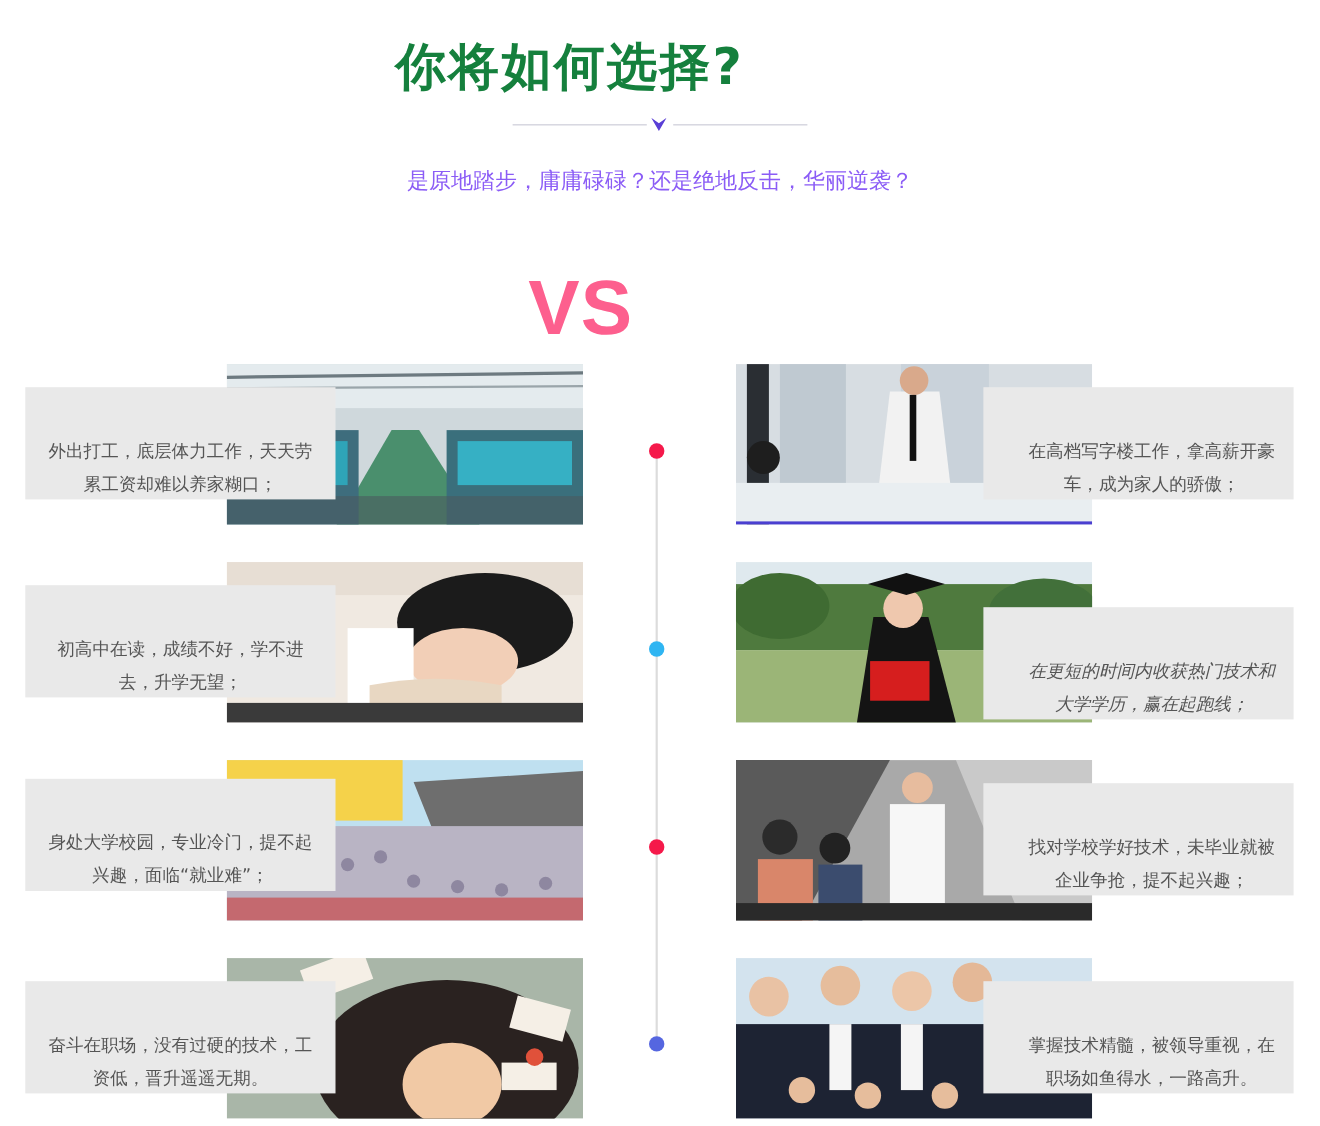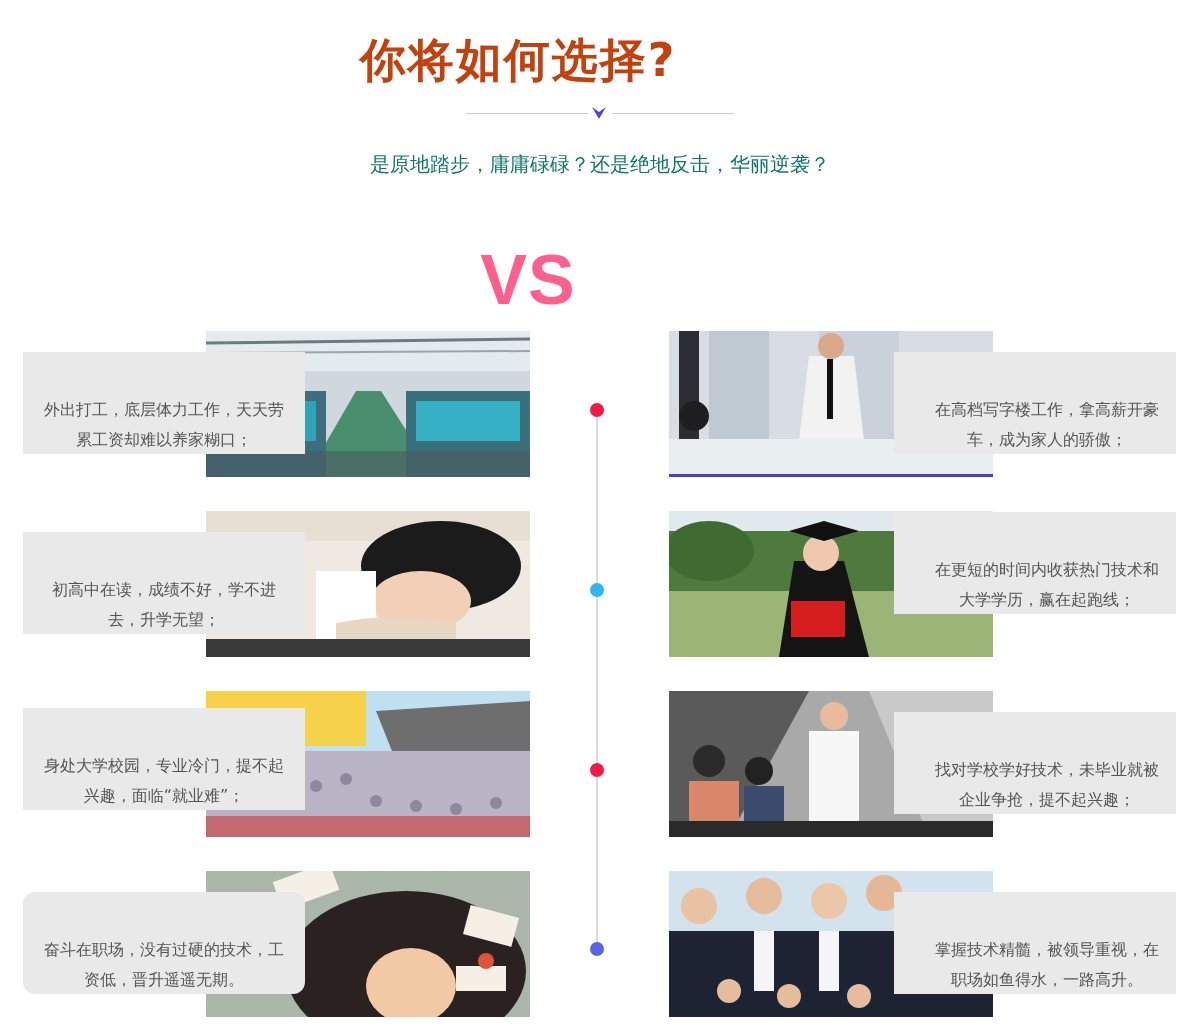--- a/index.html
+++ b/index.html
@@ -1,25 +1,25 @@
 <!DOCTYPE html>
 <html><head>
 <meta charset="utf-8">
 <style>
   html, body { margin:0; padding:0; background:#ffffff; }
   body { width:1200px; height:1024px; position:relative; overflow:hidden;
          font-family:"DejaVu Sans", "Liberation Sans", sans-serif; }
   .title { position:absolute; left:0; width:1036px; top:30px; text-align:center;
-           font-size:46px; font-weight:bold; color:#c2410c; letter-spacing:2px; }
+           font-size:46px; font-weight:bold; color:#15803d; letter-spacing:2px; }
   .divider { position:absolute; top:113px; height:1px; background:#c8c8d4; }
   .divider.left { left:466px; width:122px; }
   .divider.right { left:612px; width:122px; }
   .chevron { position:absolute; left:592px; top:107px; width:14px; height:12px; }
   .subtitle { position:absolute; left:0; width:1200px; top:151px; text-align:center;
-              font-size:20px; color:#0f766e; }
+              font-size:20px; color:#8b5cf6; }
   .vs { position:absolute; left:0; width:1056px; top:240px; text-align:center;
         font-family:"Liberation Sans", sans-serif; font-size:70px; font-weight:bold;
         color:#fd5f8e; letter-spacing:1px; }
   .timeline { position:absolute; left:596px; top:410px; width:2px; height:540px; background:#dcdcdc; }
   .dot { position:absolute; width:14px; height:14px; border-radius:50%; left:590px; }
   .photo { position:absolute; width:324px; height:146px; overflow:hidden; }
   .photo.left { left:206px; }
   .photo.right { left:669px; }
   .caption { position:absolute; width:282px; height:102px; background:#e9e9e9;
              display:flex; align-items:center; justify-content:center; box-sizing:border-box;
@@ -99,21 +99,21 @@
     <rect y="20" width="324" height="60" fill="#4f7a3e"></rect>
     <ellipse cx="40" cy="40" rx="45" ry="30" fill="#3f6b32"></ellipse>
     <ellipse cx="280" cy="45" rx="50" ry="30" fill="#42703a"></ellipse>
     <rect y="80" width="324" height="66" fill="#9bb577"></rect>
     <polygon points="110,146 125,50 175,50 200,146" fill="#141414"></polygon>
     <circle cx="152" cy="42" r="18" fill="#efc8ae"></circle>
     <polygon points="120,20 155,10 190,20 155,30" fill="#111"></polygon>
     <rect x="122" y="90" width="54" height="36" fill="#d61e1e"></rect>
   </svg>
 </div>
-<div class="caption right" style="top:512px;">
+<div class="caption right" style="top:552px;font-style:italic;">
   <span>在更短的时间内收获热门技术和大学学历，赢在起跑线；</span>
 </div>
 
 <div class="photo left" style="top:691px;">
   <svg width="324" height="146" viewBox="0 0 324 146">
     <rect width="324" height="146" fill="#bfe0f0"></rect>
     <rect x="0" y="0" width="160" height="55" fill="#f5d24a"></rect>
     <polygon points="170,20 324,10 324,90 200,95" fill="#6e6e6e"></polygon>
     <rect x="0" y="60" width="324" height="86" fill="#b9b4c4"></rect>
     <g fill="#8e87a0">
@@ -156,21 +156,21 @@
   <svg width="324" height="146" viewBox="0 0 324 146">
     <rect width="324" height="146" fill="#a9b6a8"></rect>
     <ellipse cx="200" cy="100" rx="120" ry="80" fill="#2a2220"></ellipse>
     <ellipse cx="205" cy="115" rx="45" ry="38" fill="#f1c9a5"></ellipse>
     <rect x="70" y="0" width="60" height="30" fill="#f5efe6" transform="rotate(-20 100 15)"></rect>
     <rect x="260" y="40" width="50" height="30" fill="#f5efe6" transform="rotate(15 285 55)"></rect>
     <rect x="250" y="95" width="50" height="25" fill="#f5efe6"></rect>
     <circle cx="280" cy="90" r="8" fill="#e0513a"></circle>
   </svg>
 </div>
-<div class="caption left" style="top:892px;border-radius:12px;">
+<div class="caption left" style="top:892px;">
   <span>奋斗在职场，没有过硬的技术，工资低，晋升遥遥无期。</span>
 </div>
 <div class="dot" style="top:942px;background:#5566e0;"></div>
 <div class="photo right" style="top:871px;">
   <svg width="324" height="146" viewBox="0 0 324 146">
     <rect width="324" height="146" fill="#d3e3ee"></rect>
     <rect x="0" y="60" width="324" height="86" fill="#1d2333"></rect>
     <circle cx="30" cy="35" r="18" fill="#e9c2a4"></circle>
     <circle cx="95" cy="25" r="18" fill="#e6bd9c"></circle>
     <circle cx="160" cy="30" r="18" fill="#ecc6a8"></circle>

